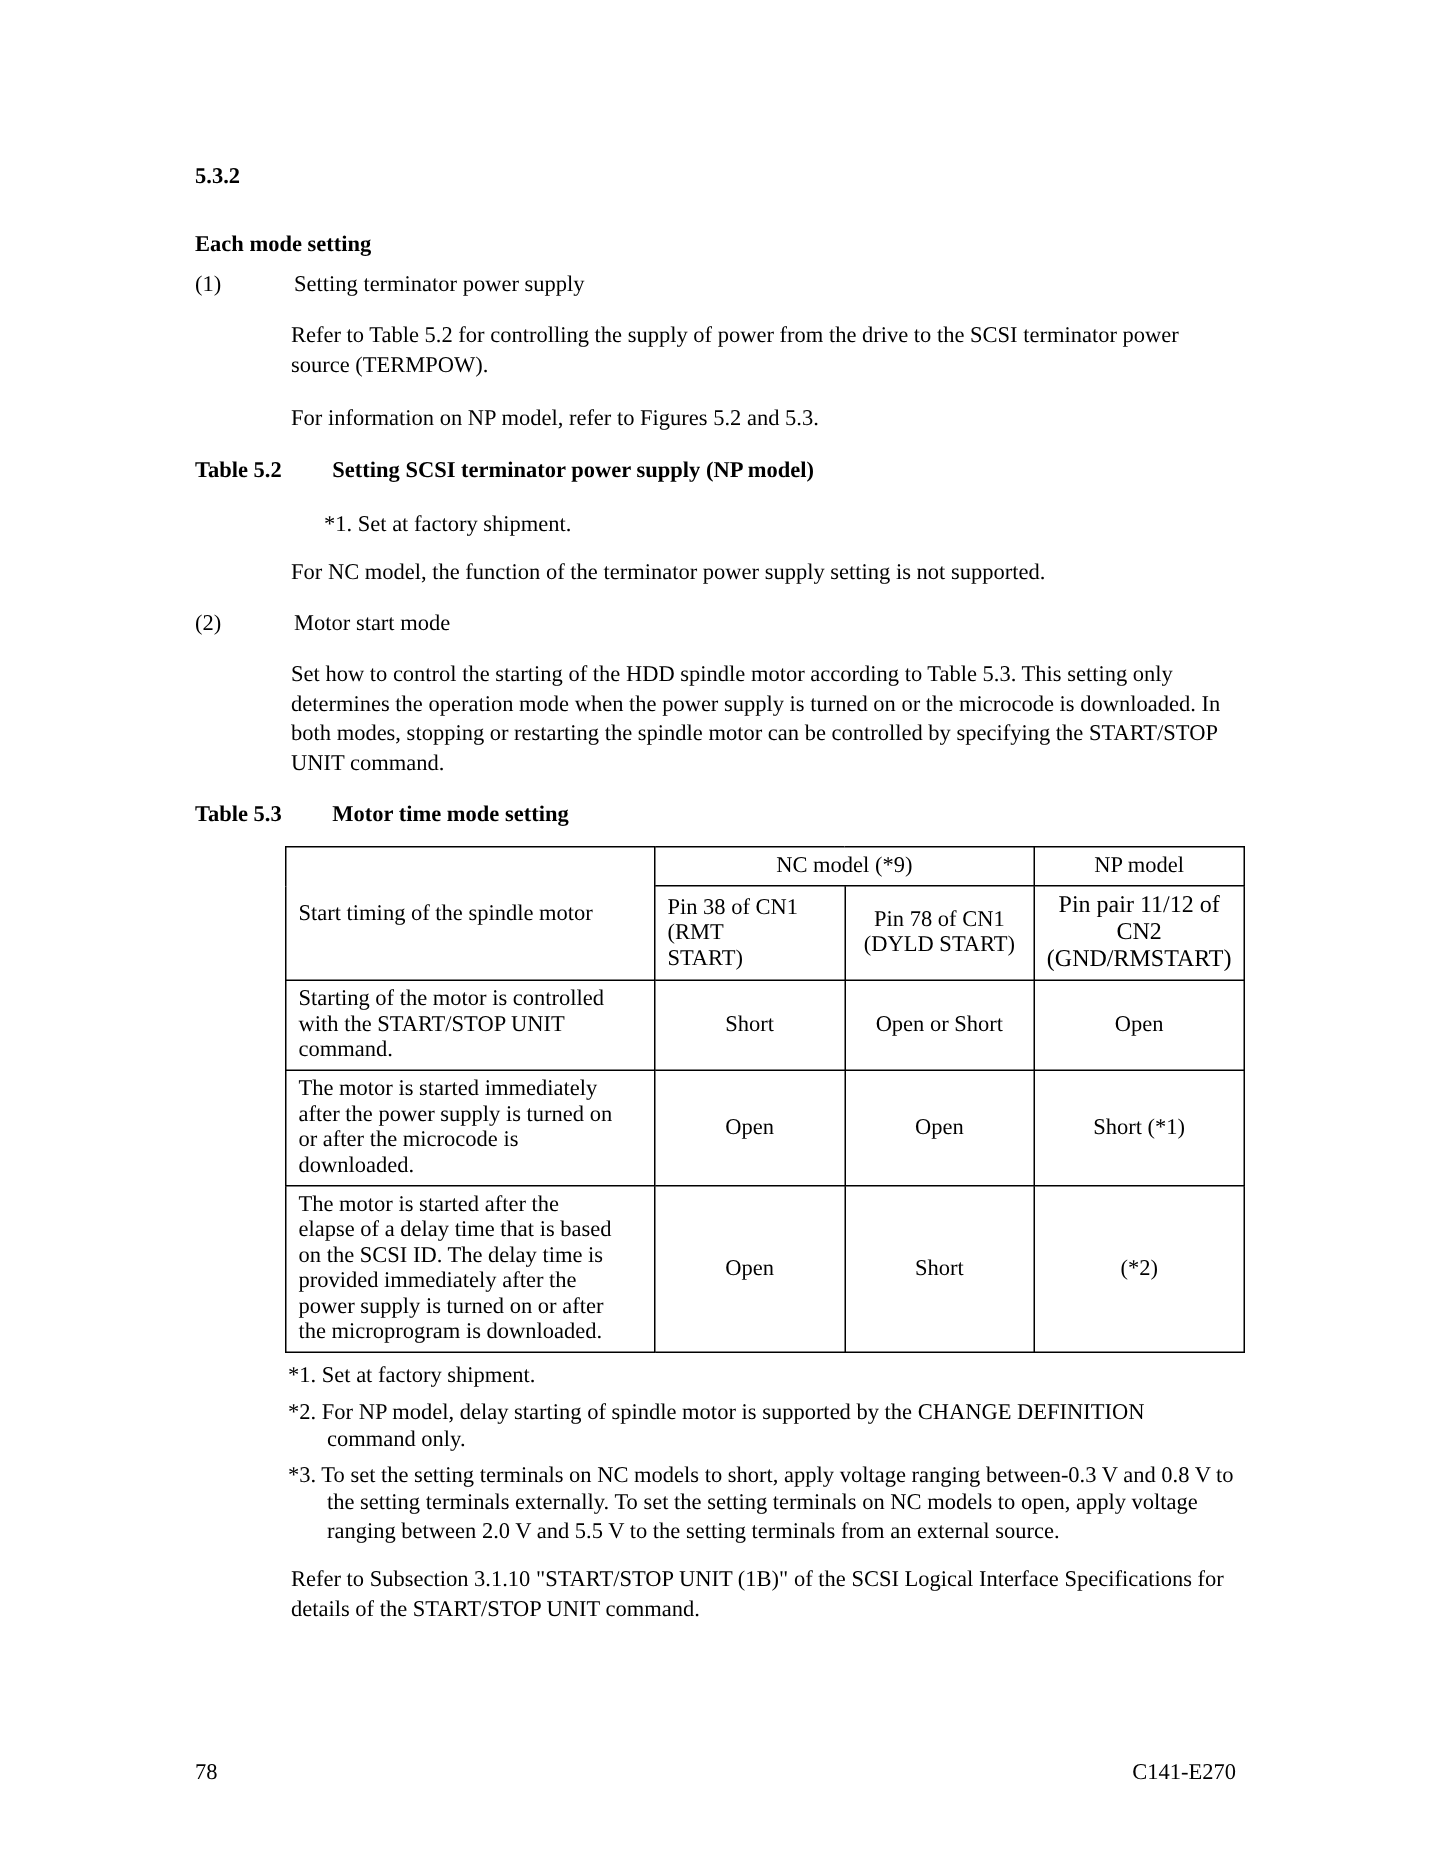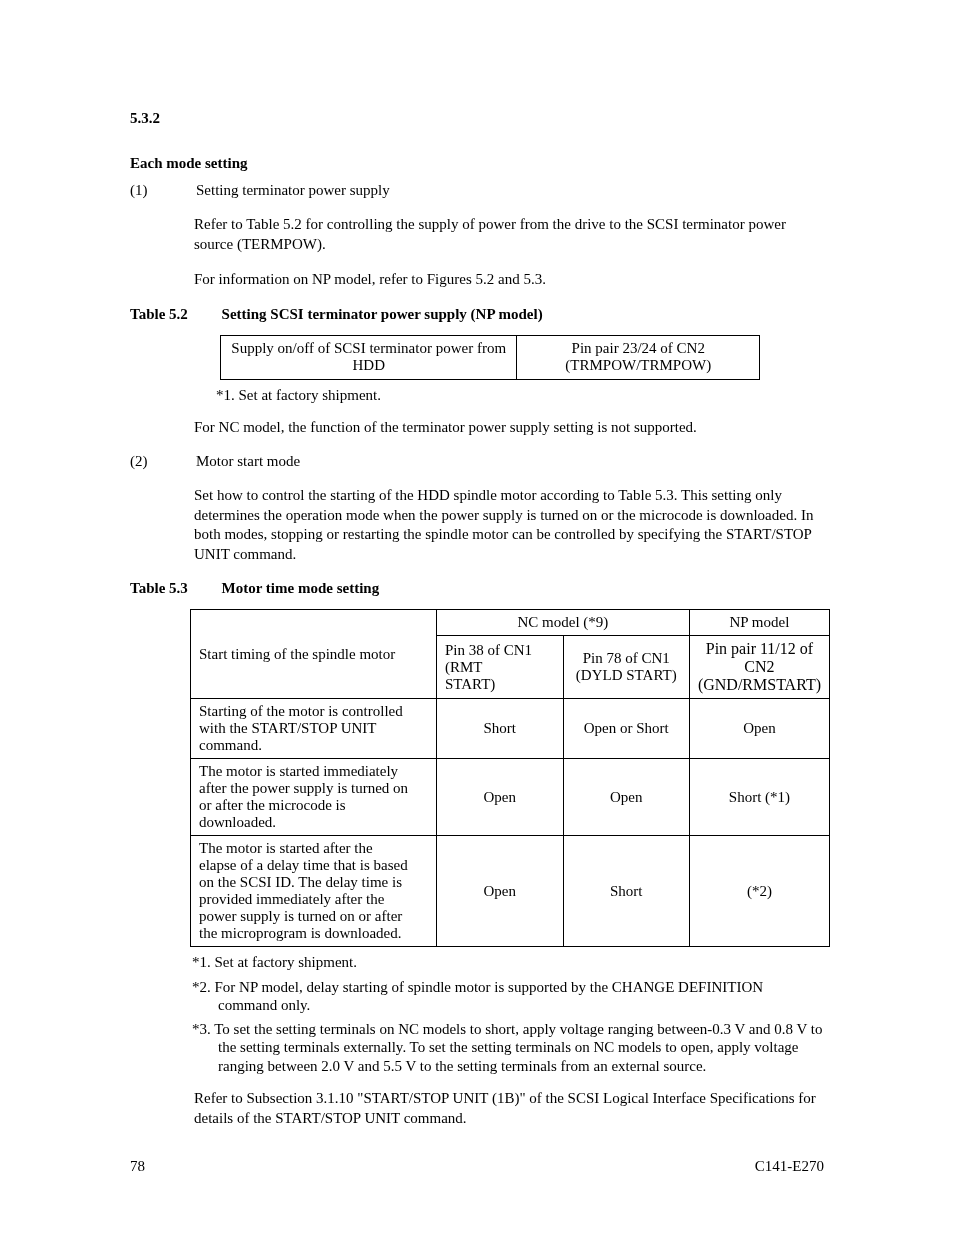--- a/index.html
+++ b/index.html
@@ -84,21 +84,21 @@
       line-height: 1.22;
       text-indent: -26px;
       padding-left: 26px;
     }
     .footnote-block {
       margin-top: 2px;
       margin-bottom: 14px;
     }
     .footer {
       position: absolute;
-      bottom: 60px;
+      bottom: 44px;
       left: 130px;
       right: 130px;
       display: flex;
       justify-content: space-between;
     }
     .caption-inner {
       display: inline-block;
     }
     .caption-num {
       margin-right: 30px;
@@ -122,24 +122,20 @@
 
 <div class="table-caption">
   <span class="caption-inner">
     <span class="caption-num">Table 5.2</span>
     <span>Setting SCSI terminator power supply (NP model)</span>
   </span>
 </div>
 
 <table class="table52">
   <tbody>
-      <tr>
-    <td style="width:55%">Supply on/off of SCSI terminator power from HDD</td>
-    <td style="width:45%">Pin pair 23/24 of CN2 (TRMPOW/TRMPOW)</td>
-  </tr>
 </tbody>
   </table>
 
 <div class="footnote-block">
   <p class="footnote">*1.   Set at factory shipment.</p>
 </div>
 
 <p class="body-para">For NC model, the function of the terminator power supply setting is not supported.</p>
 
 <div class="subsection">

